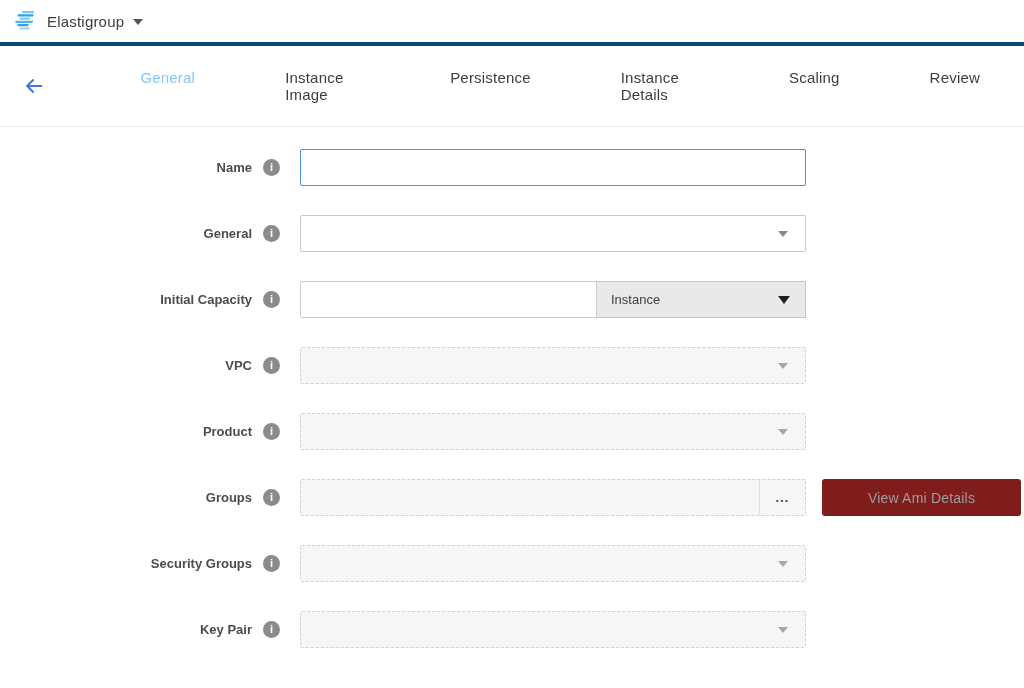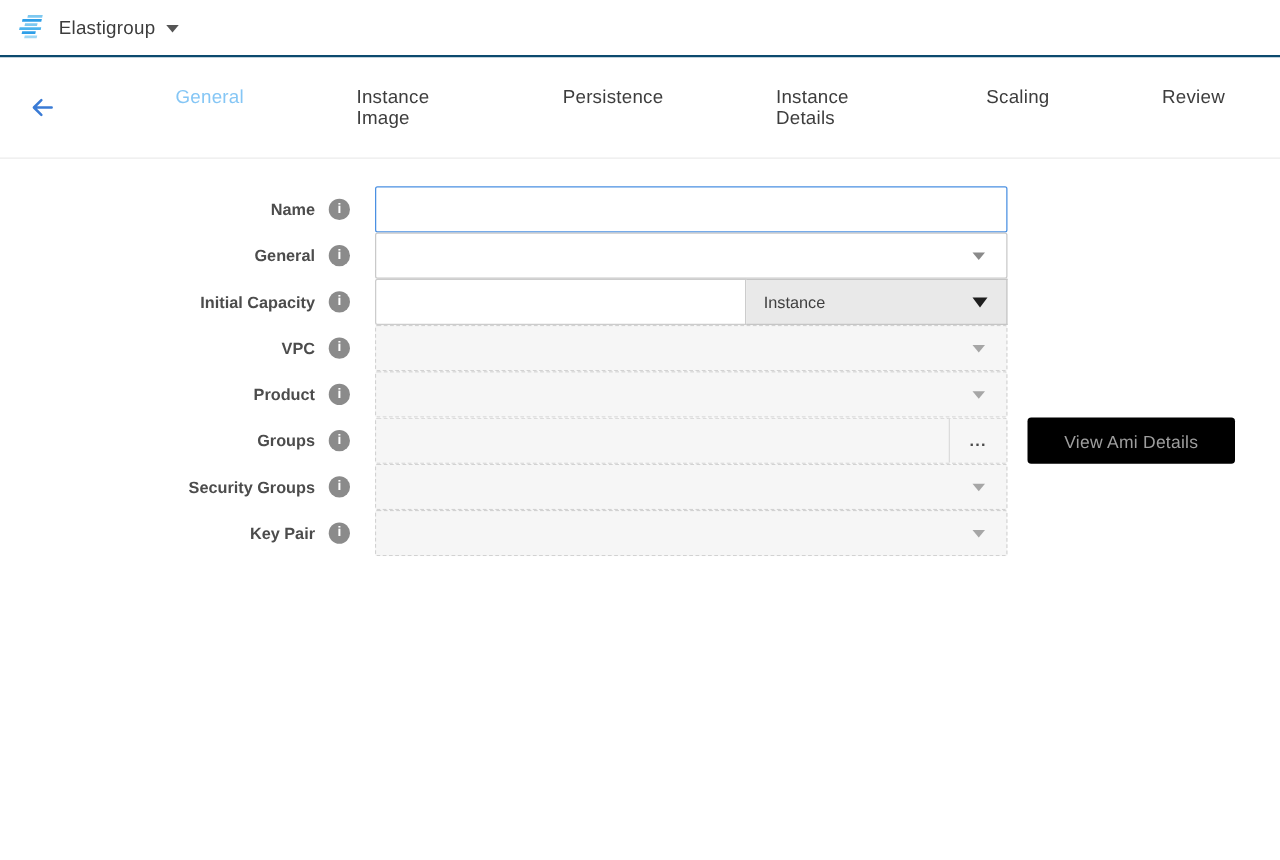--- a/index.html
+++ b/index.html
@@ -1,40 +1,40 @@
 <!DOCTYPE html>
 <html><head>
 <meta charset="utf-8">
 <style>
   * { margin:0; padding:0; box-sizing:border-box; }
   html,body { width:1024px; height:688px; background:#ffffff;
     font-family:"Liberation Sans", sans-serif; overflow:hidden; }
 
   
   .app-header { height:46px; display:flex; align-items:center;
-    padding-left:14px; border-bottom:2px solid #0c4a6e; background:#fff; }
+    padding-left:14px; border-bottom:4px solid #0c4a6e; background:#fff; }
   .logo { width:24px; height:20px; margin-right:9px; }
   .app-name { font-size:15px; color:#3c3c3c; letter-spacing:.2px; }
   .hdr-caret { width:0; height:0; border-left:5px solid transparent;
     border-right:5px solid transparent; border-top:6px solid #555;
     margin-left:9px; margin-top:2px; }
 
   
   .tab-bar { height:81px; display:flex; align-items:center;
     padding-left:22px; border-bottom:1px solid #ececec; background:#fff; }
   .back-btn { width:26px; height:26px; display:flex; align-items:center;
     justify-content:center; cursor:pointer; }
   .tabs { display:flex; margin-left:48px; }
   .tab { font-size:15px; color:#3d3d3d; margin-right:44px; cursor:pointer;
     letter-spacing:.2px;margin-left:46px; }
   .tab.active { color:#85c6f5; }
 
   
   .form-area { padding-top:22px; }
-  .form-row { display:flex; align-items:center; height:37px; }
+  .form-row { display:flex; align-items:center; height:37px; margin-bottom:29px; }
   .label-col { width:300px; display:flex; align-items:center;
     justify-content:flex-end; padding-right:20px; }
   .field-label { font-size:13px; font-weight:bold; color:#4c4c4c; }
   .info-icon { width:17px; height:17px; border-radius:50%; background:#8b8b8b;
     color:#fff; font-size:11px; font-weight:bold; line-height:17px;
     text-align:center; margin-left:11px; flex:0 0 17px; cursor:pointer; }
   .field-col { width:506px; position:relative; display:flex; }
 
   .text-input { width:100%; height:37px; border:1px solid #c9c9c9;
     border-radius:2px; padding:0 12px; font-size:13px; color:#333;
@@ -62,22 +62,22 @@
 
   
   .image-box { width:100%; height:37px; border:1px dashed #d2d2d2;
     border-radius:2px; background:#f6f6f6; display:flex; }
   .image-value { flex:1; }
   .ellipsis-btn { width:46px; border-left:1px solid #dcdcdc; display:flex;
     align-items:center; justify-content:center; font-size:13px;
     font-weight:bold; color:#4a4a4a; letter-spacing:1px; cursor:pointer; }
 
   
-  .action-btn { margin-left:16px; width:166px; height:37px;
-    background:#000000; border:none; border-radius:3px; color:#9e9e9e;
+  .action-btn { margin-left:16px; width:199px; height:37px;
+    background:#7f1d1d; border:none; border-radius:3px; color:#9e9e9e;
     font-size:14px; font-family:"Liberation Sans", sans-serif;
     cursor:pointer; letter-spacing:.2px; }
 </style>
 </head>
 <body>
 
 <header class="app-header">
   <svg class="logo" viewBox="0 0 26 22" xmlns="http://www.w3.org/2000/svg">
     <g transform="skewX(-12)">
       <rect x="9" y="0" width="13" height="2.4" fill="#7ec8f0"></rect>

